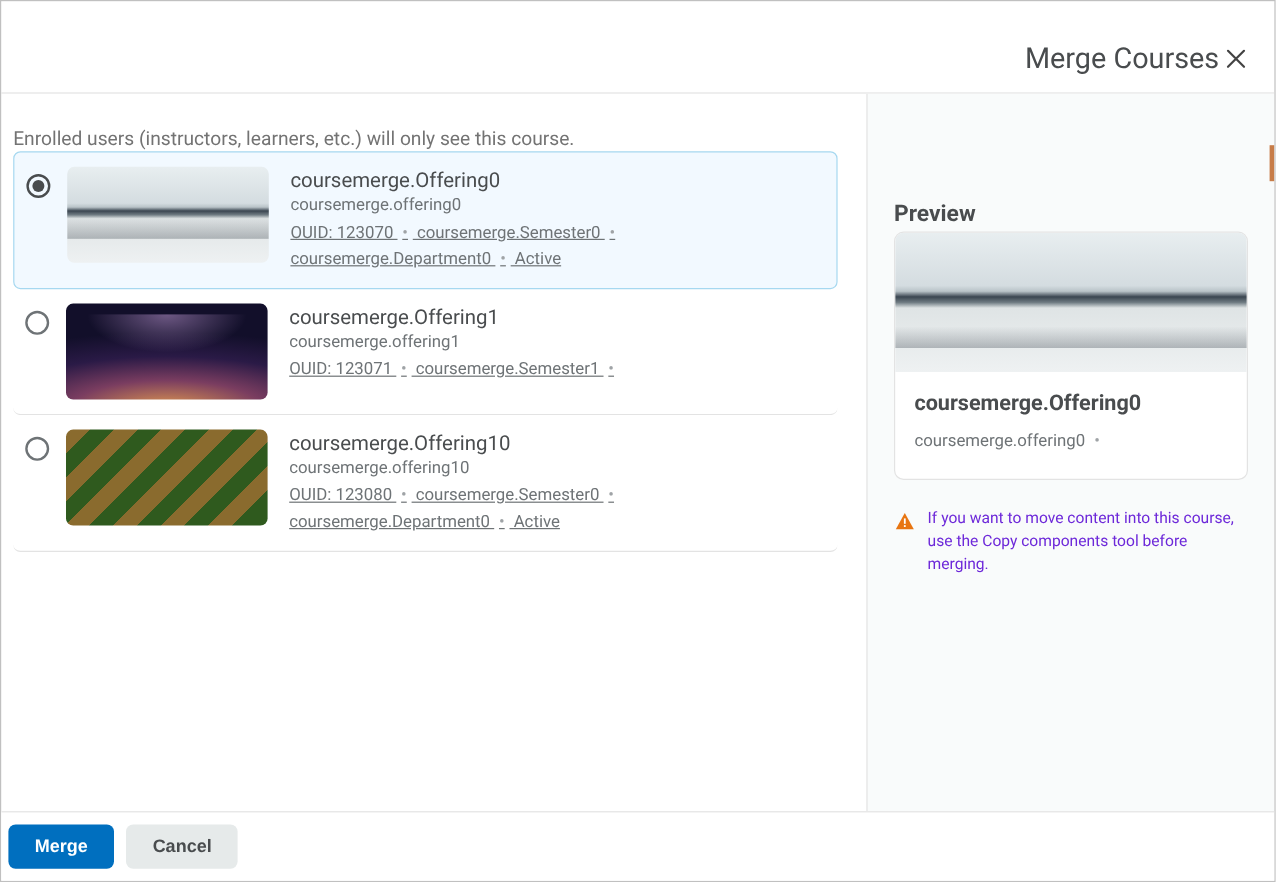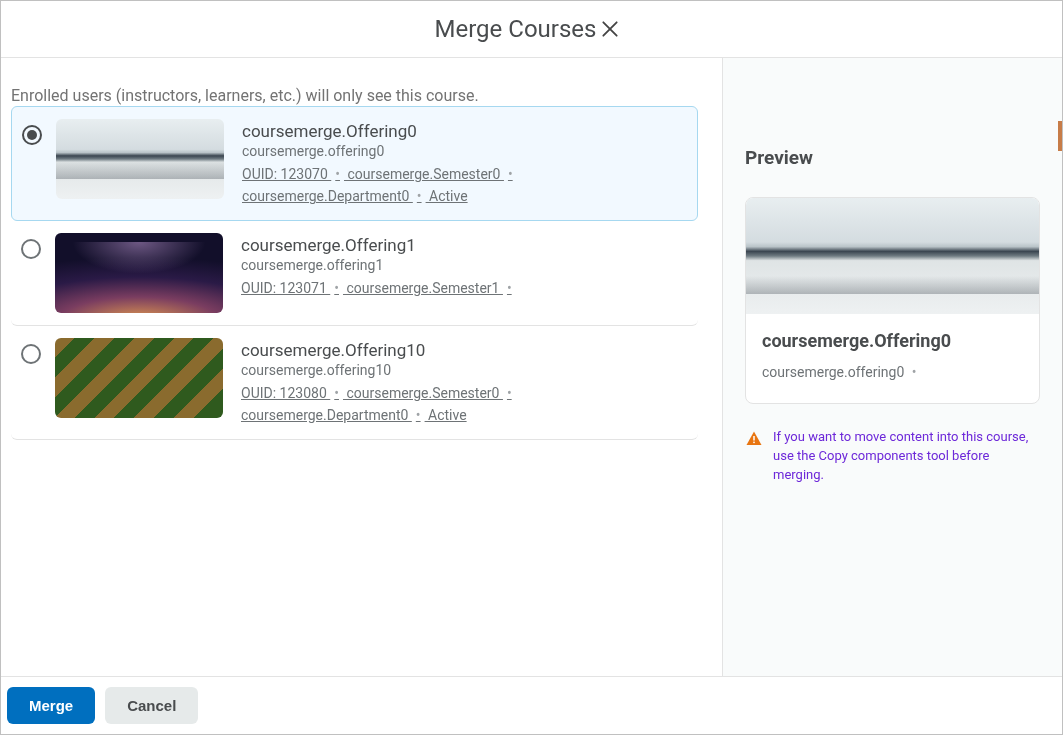--- a/index.html
+++ b/index.html
@@ -1,18 +1,18 @@
 <!DOCTYPE html>
 <html><head>
   <meta charset="utf-8">
   <style>
     * { box-sizing: border-box; margin: 0; padding: 0; }
     body { font-family: -apple-system, BlinkMacSystemFont, "Segoe UI", Roboto, Arial, sans-serif; background: #fff; color: #202122; width: 1063px; height: 735px; overflow: hidden; border: 1px solid #c0c0c0; position: relative; }
     .dialog { display: flex; flex-direction: column; height: 100%; }
-    .dialog-header { display: flex; align-items: center; justify-content: center; padding: 14px 18px 14px 14px; border-bottom: 1px solid #e3e3e3; }
+    .dialog-header { display: flex; align-items: center; justify-content: flex-end; padding: 14px 18px 14px 14px; border-bottom: 1px solid #e3e3e3; margin-top: 20px; }
     .dialog-title { font-size: 24px; font-weight: 400; color: #494c4e; }
     .close-x { width: 28px; height: 28px; cursor: pointer; display:flex; align-items:center; justify-content:center; }
     .close-x svg { width: 20px; height: 20px; stroke: #444; stroke-width: 2.2; }
     .dialog-body { flex: 1; display: flex; overflow: hidden; }
     .left-pane { flex: 1; padding: 28px 24px 10px 10px; overflow-y: auto; }
     .right-pane { width: 340px; border-left: 1px solid #e3e3e3; background: #f9fbfb; padding: 24px 22px; }
     .select-heading { font-size: 19px; font-weight: 700; color: #494c4e; margin-bottom: 6px; }
     .select-sub { font-size: 16px; color: #737373; margin-bottom: 1px; }
     .course-list { }
     .course-item { display: flex; align-items: flex-start; padding: 12px 10px; border-bottom: 1px solid #e3e3e3; cursor: pointer; border-radius: 6px; }
@@ -25,21 +25,21 @@
     .thumb-mountain { background: linear-gradient(to bottom, #e8eef0 0%, #d4dce0 38%, #b9c3c8 42%, #3a4550 46%, #6f7b82 50%, #dfe4e5 54%, #eef1f2 100%); position: relative; }
     .thumb-mountain::after { content:""; position:absolute; left:0; right:0; bottom:20px; height:18px; background: linear-gradient(to top, rgba(40,50,60,0.3), transparent);}
     .thumb-sky { background: radial-gradient(ellipse 160% 100% at 50% 110%, #e29a4f 0%, #7a3d60 30%, #2a1a46 55%, #120f2a 80%); position:relative; }
     .thumb-sky::before{content:"";position:absolute;left:10%;top:12%;width:80%;height:40%;background:radial-gradient(ellipse at 50% 0%, rgba(200,160,220,0.5), transparent 70%);}
     .thumb-field { background: linear-gradient(135deg, #8a6b2e 0 8%, #2f5a1e 8% 16%, #8a6b2e 16% 24%, #2f5a1e 24% 32%, #8a6b2e 32% 40%, #2f5a1e 40% 48%, #8a6b2e 48% 56%, #2f5a1e 56% 64%, #8a6b2e 64% 72%, #2f5a1e 72% 80%, #8a6b2e 80% 88%, #2f5a1e 88% 100%); }
     .course-meta { flex: 1; padding-top: 2px; }
     .course-title { font-size: 17px; color: #494c4e; margin-bottom: 2px; }
     .course-code { font-size: 14px; color: #6e7376; margin-bottom: 4px; }
     .course-line { font-size: 14px; color: #6e7376; line-height: 1.6; text-decoration: underline; }
     .sep { color: #9fa3a6; padding: 0 4px; }
-    .preview-heading { font-size: 19px; font-weight: 700; color: #494c4e; margin-bottom: 28px; margin-top: 64px;}
+    .preview-heading { font-size: 19px; font-weight: 700; color: #494c4e; margin-bottom: 4px; margin-top: 64px;}
     .preview-card { background: #fff; border: 1px solid #e3e3e3; border-radius: 8px; overflow: hidden; margin-bottom: 24px; }
     .preview-card .preview-thumb { width: 100%; height: 116px; }
     .preview-card-body { padding: 16px 16px 20px 16px; }
     .preview-card-title { font-size: 18px; font-weight: 700; color: #494c4e; margin-bottom: 10px; }
     .preview-card-line { font-size: 14px; color: #6e7376; line-height: 1.6; }
     .warn-block { display: flex; gap: 10px; align-items:flex-start; }
     .warn-icon { width: 18px; height: 18px; flex-shrink:0; margin-top:2px;}
     .warn-text { font-size: 13px; color: #6d28d9; line-height: 1.45; }
     .dialog-footer { border-top: 1px solid #e3e3e3; padding: 10px 6px; display: flex; gap: 10px; background:#fff; }
     .btn { font-size: 15px; padding: 10px 22px; border-radius: 6px; cursor: pointer; border: none; }

